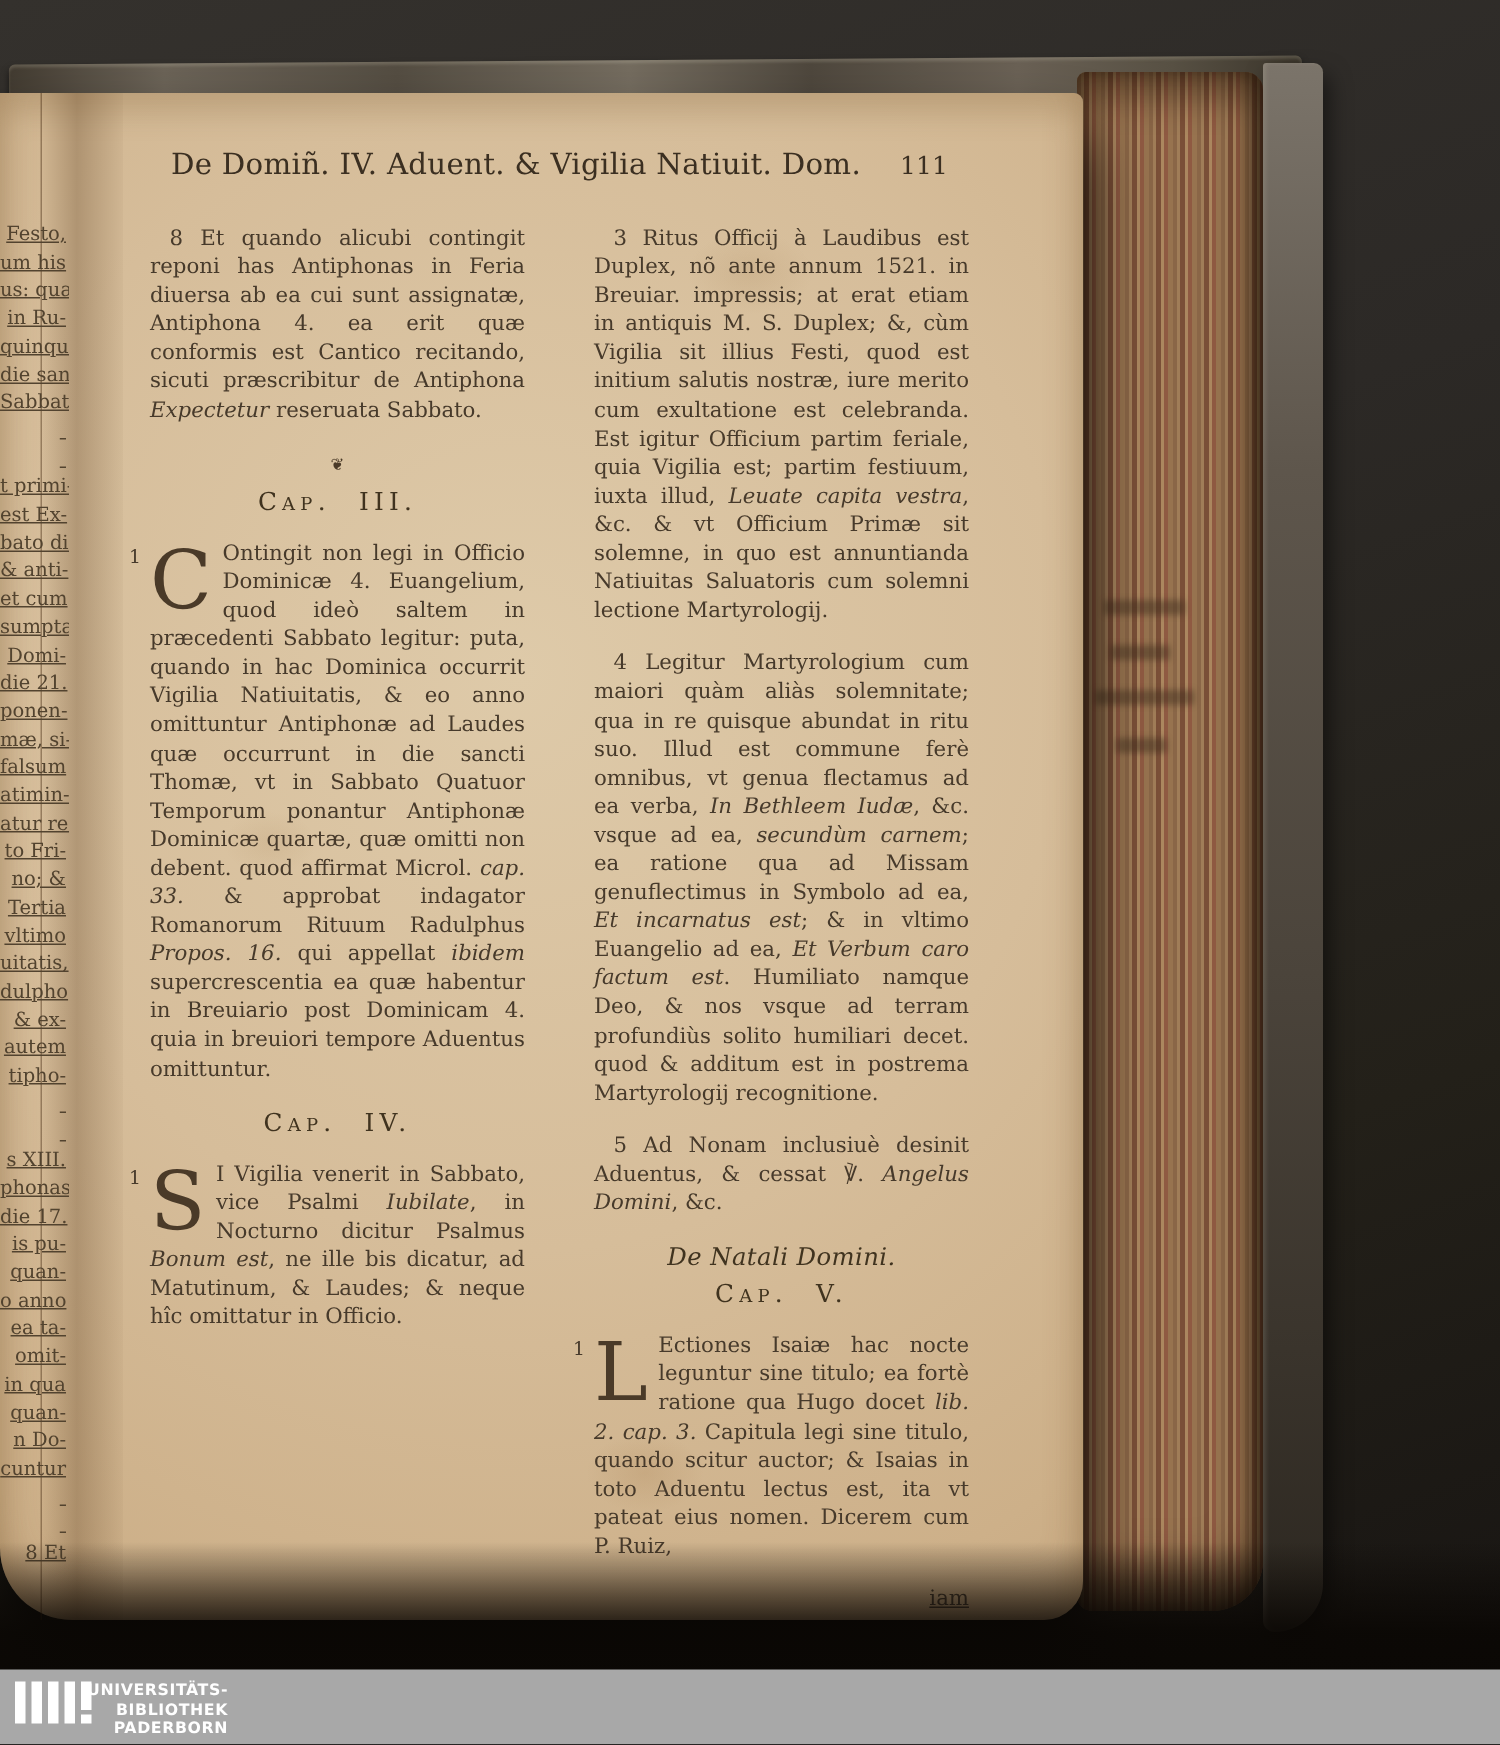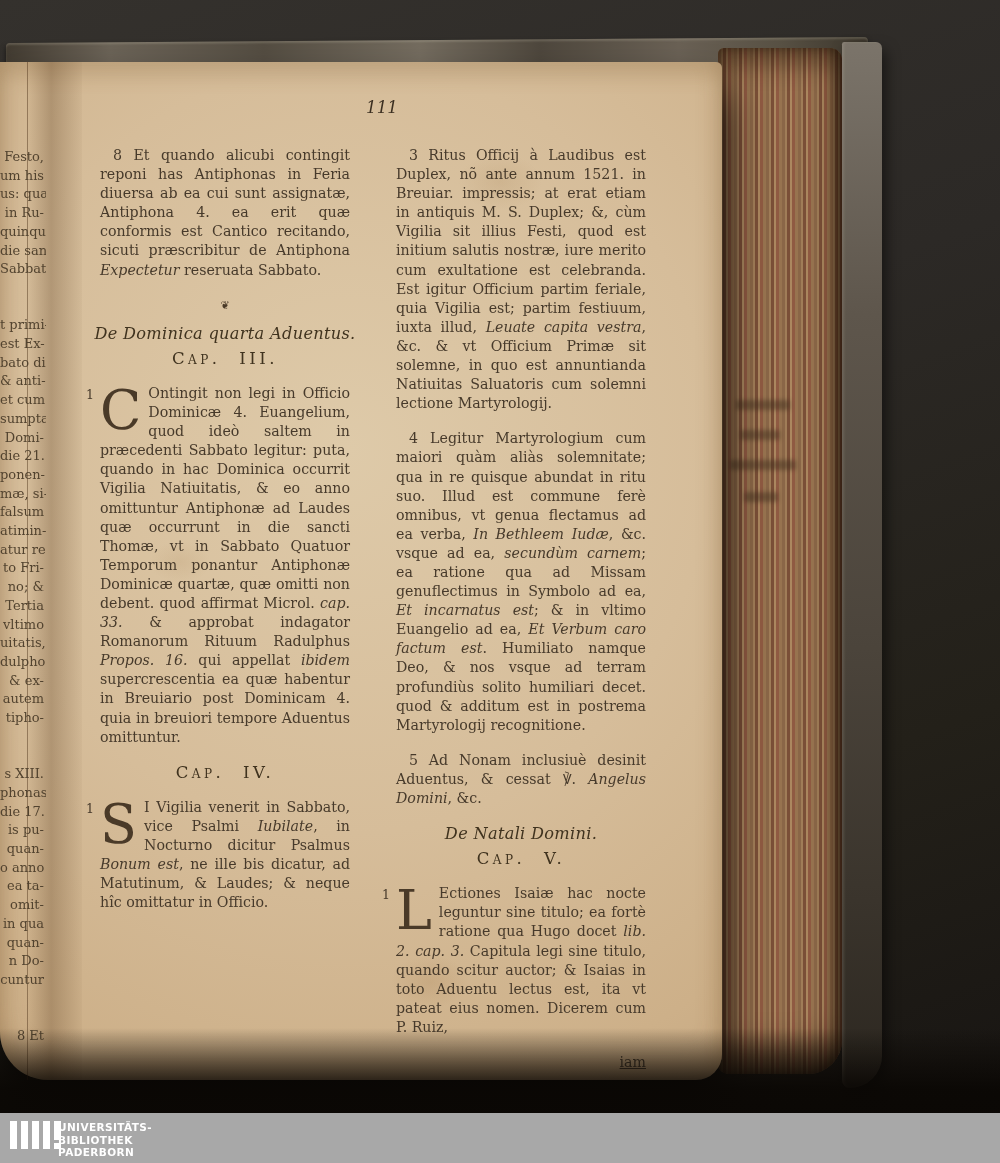--- a/index.html
+++ b/index.html
@@ -30,26 +30,26 @@
       radial-gradient(120% 90% at 48% 38%, #decaa9 0%, #d6bd9a 42%, #cdb089 72%, #bf9f77 100%);
     box-shadow:0 30px 42px rgba(0,0,0,.85), inset 0 14px 18px rgba(120,85,45,.22), inset 0 -20px 26px rgba(115,80,40,.30);}
   .gutter-shadow{position:absolute;left:26px;top:0;width:56px;height:100%;pointer-events:none;
     background:linear-gradient(90deg, rgba(90,60,30,0) 0%, rgba(90,60,30,.30) 45%, rgba(90,60,30,.04) 100%);}
   .page-edge-line{position:absolute;left:27px;top:0;width:1px;height:100%;background:rgba(70,45,20,.45);}
   .floor-shadow{position:absolute;left:0;top:1028px;width:100%;height:135px;
     background:linear-gradient(180deg, rgba(10,7,4,0) 0%, rgba(10,7,4,.92) 45%, #0a0704 100%);}
   
   .margin-fragments{position:absolute;left:0;top:86px;width:44px;height:915px;overflow:hidden;
     text-align:right;padding-right:2px;color:#52432f;font-size:13px;line-height:18.7px;}
-  .frag{white-space:nowrap;}
+  .frag{white-space:nowrap;text-decoration:underline;}
   
   .content{position:absolute;left:84px;top:36px;width:578px;color:#473a2b;}
   .pg-header{display:flex;justify-content:center;align-items:baseline;gap:8px;
     font-size:19.5px;color:#3b2f21;letter-spacing:.2px;}
-  .pg-num{font-size:16.5px;padding-left:18px;font-style:italic;}
+  .pg-num{font-size:16.5px;padding-left:18px;}
   .cols{display:flex;gap:14px;margin-top:13px;}
   .col{width:282px;text-align:justify;font-size:14.2px;line-height:19.1px;}
   .para{margin:16px;text-indent:13px;position:relative;}
   .para.nodent{text-indent:0;}
   .it{font-style:italic;}
   .pnum{position:absolute;left:-14px;top:1px;font-size:12.5px;text-indent:0;}
   .dropcap{float:left;font-size:54px;line-height:45px;padding:4px 7px 0 0;color:#4a3a28;}
   .sec-heading{font-style:italic;text-align:center;font-size:16.2px;margin:9px 0 3px;letter-spacing:.3px;color:#40331f;}
   .chap{text-align:center;font-variant:small-caps;letter-spacing:3.5px;word-spacing:10px;
     font-size:16.5px;margin:6px 0 9px;color:#40331f;}
@@ -131,48 +131,48 @@
         <div class="frag">quan-</div>
         <div class="frag">n Do-</div>
         <div class="frag">cuntur</div>
         <div class="frag">&nbsp;</div>
         <div class="frag">&nbsp;</div>
         <div class="frag">8 Et</div>
       </div>
 
     <div class="content">
       <div class="pg-header">
+        <span>De Domiñ. IV. Aduent. &amp; Vigilia Natiuit. Dom.</span>
         <span class="pg-num">111</span>
       </div>
       <div class="cols">
         <div class="col">
             <p class="para"><span>8 Et quando alicubi contingit reponi has Antiphonas in Feria diuersa ab ea cui sunt assignatæ, Antiphona 4. ea erit quæ conformis est Cantico recitando, sicuti præscribitur de Antiphona </span><span class="it">Expectetur</span><span> reseruata Sabbato.</span></p>
             <div class="ornament">❦</div>
-            <div class="sec-heading">De Dominica quarta Aduentus.</div>
             <div class="chap">Cap. III.</div>
             <p class="para nodent"><span class="pnum">1</span><span class="dropcap">C</span><span>Ontingit non legi in Officio Dominicæ 4. Euangelium, quod ideò saltem in præcedenti Sabbato legitur: puta, quando in hac Dominica occurrit Vigilia Natiuitatis, &amp; eo anno omittuntur Antiphonæ ad Laudes quæ occurrunt in die sancti Thomæ, vt in Sabbato Quatuor Temporum ponantur Antiphonæ Dominicæ quartæ, quæ omitti non debent. quod affirmat Microl. </span><span class="it">cap. 33.</span><span> &amp; approbat indagator Romanorum Rituum Radulphus </span><span class="it">Propos. 16.</span><span> qui appellat </span><span class="it">ibidem</span><span> supercrescentia ea quæ habentur in Breuiario post Dominicam 4. quia in breuiori tempore Aduentus omittuntur.</span></p>
             <div class="chap">Cap. IV.</div>
             <p class="para nodent"><span class="pnum">1</span><span class="dropcap">S</span><span>I Vigilia venerit in Sabbato, vice Psalmi </span><span class="it">Iubilate</span><span>, in Nocturno dicitur Psalmus </span><span class="it">Bonum est</span><span>, ne ille bis dicatur, ad Matutinum, &amp; Laudes; &amp; neque hîc omittatur in Officio.</span></p>
           </div>
         <div class="col">
             <p class="para"><span>3 Ritus Officij à Laudibus est Duplex, nõ ante annum 1521. in Breuiar. impressis; at erat etiam in antiquis M. S. Duplex; &amp;, cùm Vigilia sit illius Festi, quod est initium salutis nostræ, iure merito cum exultatione est celebranda. Est igitur Officium partim feriale, quia Vigilia est; partim festiuum, iuxta illud, </span><span class="it">Leuate capita vestra</span><span>, &amp;c. &amp; vt Officium Primæ sit solemne, in quo est annuntianda Natiuitas Saluatoris cum solemni lectione Martyrologij.</span></p>
             <p class="para"><span>4 Legitur Martyrologium cum maiori quàm aliàs solemnitate; qua in re quisque abundat in ritu suo. Illud est commune ferè omnibus, vt genua flectamus ad ea verba, </span><span class="it">In Bethleem Iudæ</span><span>, &amp;c. vsque ad ea, </span><span class="it">secundùm carnem</span><span>; ea ratione qua ad Missam genuflectimus in Symbolo ad ea, </span><span class="it">Et incarnatus est</span><span>; &amp; in vltimo Euangelio ad ea, </span><span class="it">Et Verbum caro factum est</span><span>. Humiliato namque Deo, &amp; nos vsque ad terram profundiùs solito humiliari decet. quod &amp; additum est in postrema Martyrologij recognitione.</span></p>
             <p class="para"><span>5 Ad Nonam inclusiuè desinit Aduentus, &amp; cessat ℣. </span><span class="it">Angelus Domini</span><span>, &amp;c.</span></p>
             <div class="sec-heading">De Natali Domini.</div>
             <div class="chap">Cap. V.</div>
             <p class="para nodent"><span class="pnum">1</span><span class="dropcap">L</span><span>Ectiones Isaiæ hac nocte leguntur sine titulo; ea fortè ratione qua Hugo docet </span><span class="it">lib. 2. cap. 3.</span><span> Capitula legi sine titulo, quando scitur auctor; &amp; Isaias in toto Aduentu lectus est, ita vt pateat eius nomen. Dicerem cum P. Ruiz,</span></p>
             <div class="catchword">iam</div>
           </div>
       </div>
     </div>
   </div>
 
   <div class="floor-shadow"></div>
 
-  <div class="footer-band" style="background: rgb(168, 168, 168);">
+  <div class="footer-band" style="background: rgb(168, 168, 168); text-align: right;">
     <div class="logo">
       <div class="bar"></div>
       <div class="bar"></div>
       <div class="bar"></div>
       <div class="bar"></div>
       <div class="excl">
         <div class="stem"></div>
         <div class="dot"></div>
       </div>
     </div>

